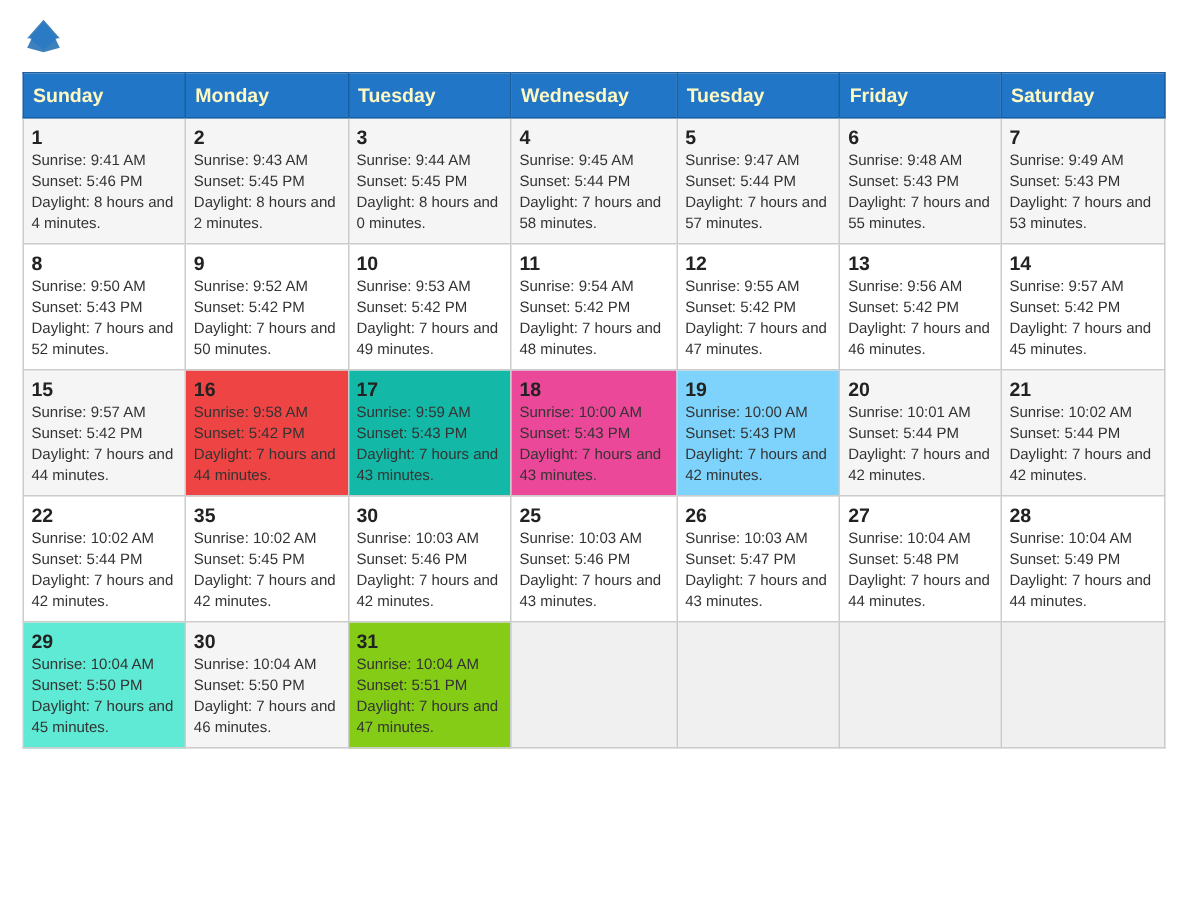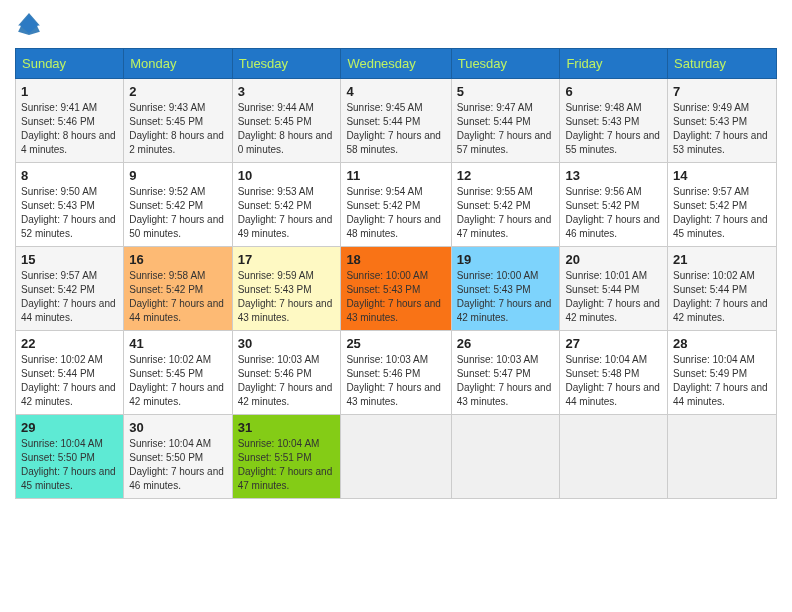--- a/index.html
+++ b/index.html
@@ -44,25 +44,25 @@
       font-size: 15px;
       color: #555;
     }
     table {
       width: 100%;
       border-collapse: collapse;
       font-size: 11px;
     }
     thead tr th {
       background-color: #2176c8;
-      color: #bef264;
+      color: #fef9c3;
       text-align: left;
       padding: 7px 6px;
       font-size: 13px;
-      font-weight: normal;
+      font-weight: bold;
       border: 1px solid #1a5fa0;
     }
     tbody tr td {
       border: 1px solid #ccc;
       vertical-align: top;
       padding: 5px 5px;
       width: 113px;
       min-height: 80px;
       background: #fff;
     }
@@ -131,30 +131,30 @@
         <td><span class="day-num">8</span><span class="day-info">Sunrise: 9:50 AM<br>Sunset: 5:43 PM<br>Daylight: 7 hours and 52 minutes.</span></td>
         <td><span class="day-num">9</span><span class="day-info">Sunrise: 9:52 AM<br>Sunset: 5:42 PM<br>Daylight: 7 hours and 50 minutes.</span></td>
         <td><span class="day-num">10</span><span class="day-info">Sunrise: 9:53 AM<br>Sunset: 5:42 PM<br>Daylight: 7 hours and 49 minutes.</span></td>
         <td><span class="day-num">11</span><span class="day-info">Sunrise: 9:54 AM<br>Sunset: 5:42 PM<br>Daylight: 7 hours and 48 minutes.</span></td>
         <td><span class="day-num">12</span><span class="day-info">Sunrise: 9:55 AM<br>Sunset: 5:42 PM<br>Daylight: 7 hours and 47 minutes.</span></td>
         <td><span class="day-num">13</span><span class="day-info">Sunrise: 9:56 AM<br>Sunset: 5:42 PM<br>Daylight: 7 hours and 46 minutes.</span></td>
         <td><span class="day-num">14</span><span class="day-info">Sunrise: 9:57 AM<br>Sunset: 5:42 PM<br>Daylight: 7 hours and 45 minutes.</span></td>
       </tr>
       <tr>
         <td style="background: rgb(245, 245, 245);"><span class="day-num">15</span><span class="day-info">Sunrise: 9:57 AM<br>Sunset: 5:42 PM<br>Daylight: 7 hours and 44 minutes.</span></td>
-        <td style="background: #fdba74;"><span class="day-num">16</span><span class="day-info">Sunrise: 9:58 AM<br>Sunset: 5:42 PM<br>Daylight: 7 hours and 44 minutes.</span></td>
-        <td style="background: #fef9c3;"><span class="day-num">17</span><span class="day-info">Sunrise: 9:59 AM<br>Sunset: 5:43 PM<br>Daylight: 7 hours and 43 minutes.</span></td>
-        <td style="background: #f97316;"><span class="day-num">18</span><span class="day-info">Sunrise: 10:00 AM<br>Sunset: 5:43 PM<br>Daylight: 7 hours and 43 minutes.</span></td>
+        <td style="background: #ef4444;"><span class="day-num">16</span><span class="day-info">Sunrise: 9:58 AM<br>Sunset: 5:42 PM<br>Daylight: 7 hours and 44 minutes.</span></td>
+        <td style="background: #14b8a6;"><span class="day-num">17</span><span class="day-info">Sunrise: 9:59 AM<br>Sunset: 5:43 PM<br>Daylight: 7 hours and 43 minutes.</span></td>
+        <td style="background: #ec4899;"><span class="day-num">18</span><span class="day-info">Sunrise: 10:00 AM<br>Sunset: 5:43 PM<br>Daylight: 7 hours and 43 minutes.</span></td>
         <td style="background: #7dd3fc;"><span class="day-num">19</span><span class="day-info">Sunrise: 10:00 AM<br>Sunset: 5:43 PM<br>Daylight: 7 hours and 42 minutes.</span></td>
         <td style="background: rgb(245, 245, 245);"><span class="day-num">20</span><span class="day-info">Sunrise: 10:01 AM<br>Sunset: 5:44 PM<br>Daylight: 7 hours and 42 minutes.</span></td>
         <td style="background: rgb(245, 245, 245);"><span class="day-num">21</span><span class="day-info">Sunrise: 10:02 AM<br>Sunset: 5:44 PM<br>Daylight: 7 hours and 42 minutes.</span></td>
       </tr>
       <tr>
         <td><span class="day-num">22</span><span class="day-info">Sunrise: 10:02 AM<br>Sunset: 5:44 PM<br>Daylight: 7 hours and 42 minutes.</span></td>
-        <td><span class="day-num">41</span><span class="day-info">Sunrise: 10:02 AM<br>Sunset: 5:45 PM<br>Daylight: 7 hours and 42 minutes.</span></td>
+        <td><span class="day-num">35</span><span class="day-info">Sunrise: 10:02 AM<br>Sunset: 5:45 PM<br>Daylight: 7 hours and 42 minutes.</span></td>
         <td><span class="day-num">30</span><span class="day-info">Sunrise: 10:03 AM<br>Sunset: 5:46 PM<br>Daylight: 7 hours and 42 minutes.</span></td>
         <td><span class="day-num">25</span><span class="day-info">Sunrise: 10:03 AM<br>Sunset: 5:46 PM<br>Daylight: 7 hours and 43 minutes.</span></td>
         <td><span class="day-num">26</span><span class="day-info">Sunrise: 10:03 AM<br>Sunset: 5:47 PM<br>Daylight: 7 hours and 43 minutes.</span></td>
         <td><span class="day-num">27</span><span class="day-info">Sunrise: 10:04 AM<br>Sunset: 5:48 PM<br>Daylight: 7 hours and 44 minutes.</span></td>
         <td><span class="day-num">28</span><span class="day-info">Sunrise: 10:04 AM<br>Sunset: 5:49 PM<br>Daylight: 7 hours and 44 minutes.</span></td>
       </tr>
       <tr>
         <td style="background: #5eead4;"><span class="day-num">29</span><span class="day-info">Sunrise: 10:04 AM<br>Sunset: 5:50 PM<br>Daylight: 7 hours and 45 minutes.</span></td>
         <td style="background: rgb(245, 245, 245);"><span class="day-num">30</span><span class="day-info">Sunrise: 10:04 AM<br>Sunset: 5:50 PM<br>Daylight: 7 hours and 46 minutes.</span></td>
         <td style="background: #84cc16; margin-left: 44px;"><span class="day-num">31</span><span class="day-info">Sunrise: 10:04 AM<br>Sunset: 5:51 PM<br>Daylight: 7 hours and 47 minutes.</span></td>

